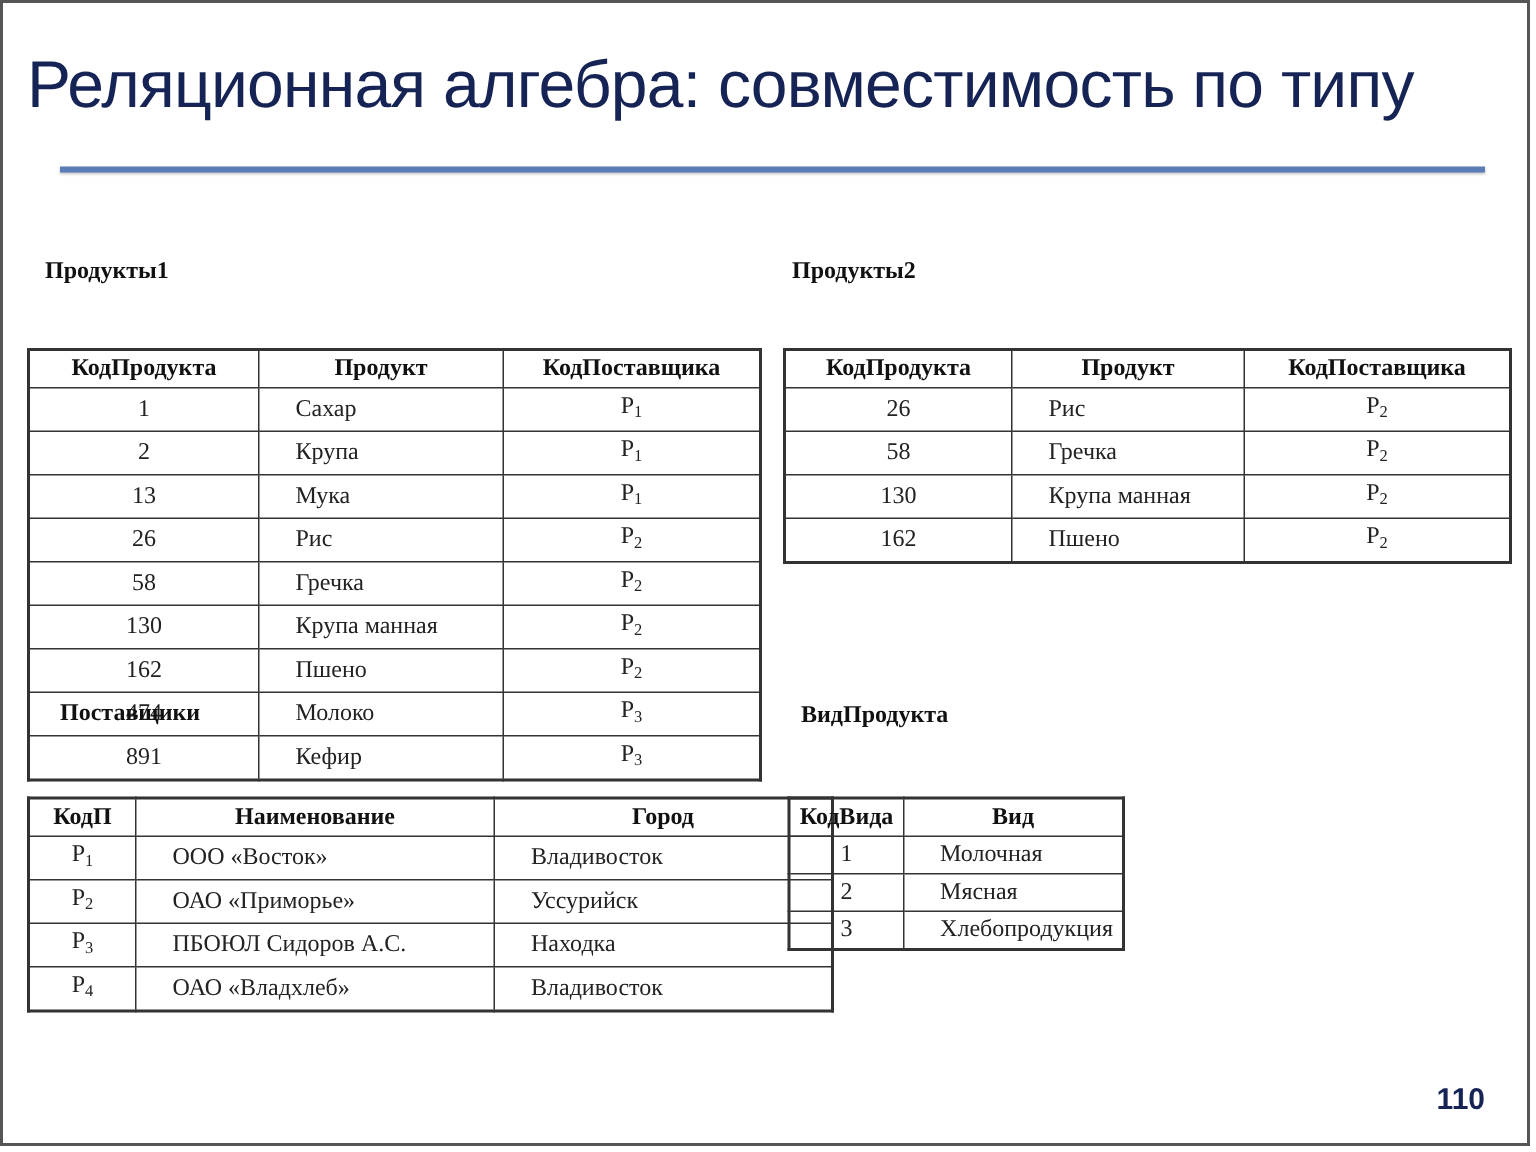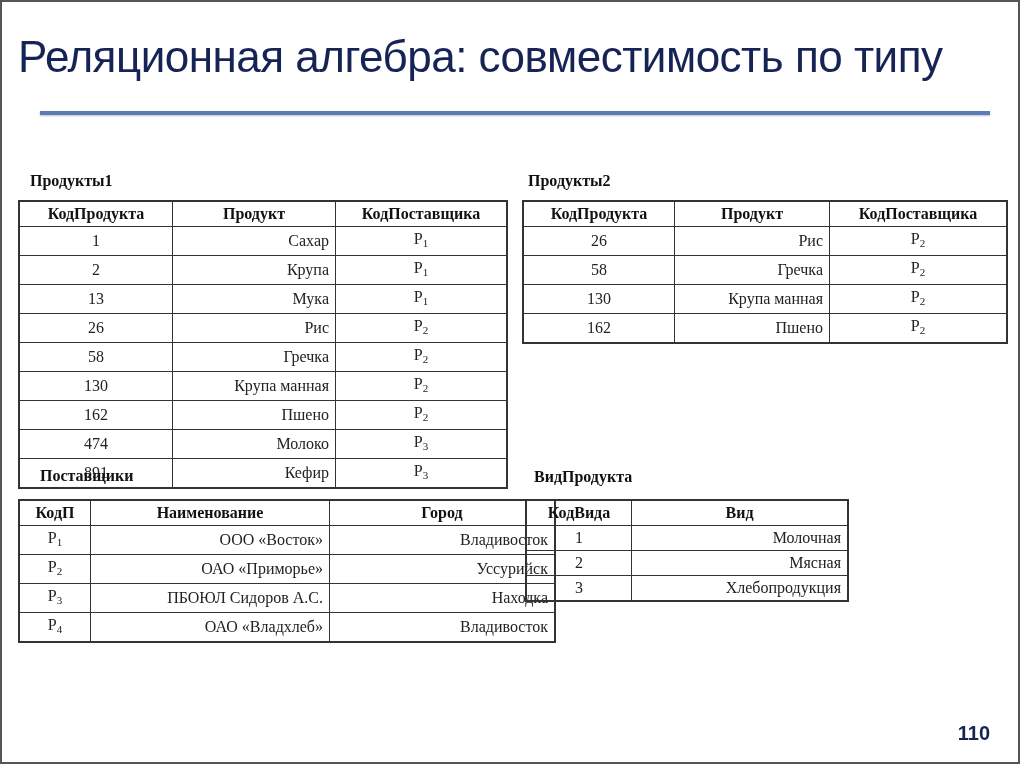--- a/index.html
+++ b/index.html
@@ -25,28 +25,29 @@
       background: #5a7db8; box-shadow: 0 1px 2px rgba(0,0,0,0.25);
     }
     .caption {
       position: absolute; font-weight: bold; 
       font-size: 16px; color: #111;
     }
     table.rel {
       position: absolute; border-collapse: collapse;
       font-size: 16px; color: #222;
       border: 2px solid #333;
+      margin-top: 32px;
     }
     table.rel th, table.rel td {
       border: 1px solid #333; padding: 0 6px; height: 24px; line-height: 24px;
       white-space: nowrap;
     }
     table.rel th { font-weight: bold; color: #111; text-align: center; }
     table.rel td.c { text-align: center; }
-    table.rel td.l { text-align: right; padding-left: 11px; }
+    table.rel td.l { text-align: left; padding-left: 24px; }
     .page-num {
       position: absolute; right: 34px; top: 722px;
       font-family: "Liberation Sans", sans-serif;
       font-weight: bold; font-size: 20px; color: #162455;
     }
     sub { font-size: 11px; vertical-align: -3px; }
   </style>
 </head>
 <body>
 
@@ -173,21 +174,21 @@
       </tr>
     <tr>
         <td class="c"><span>P</span><sub>4</sub></td>
         <td class="l">ОАО «Владхлеб»</td>
         <td class="l">Владивосток</td>
       </tr>
   </tbody>
 </table>
 
 <div class="caption" style="left:534px; top:468px;">ВидПродукта</div>
-<table class="rel" style="left:525px; top:499px; width:324px;">
+<table class="rel" style="left:525px; top:499px; width:225px;">
   <thead>
     <tr>
       <th style="width:92px;">КодВида</th>
       <th>Вид</th>
     </tr>
   </thead>
   <tbody>
     <tr>
         <td class="c">1</td>
         <td class="l">Молочная</td>

